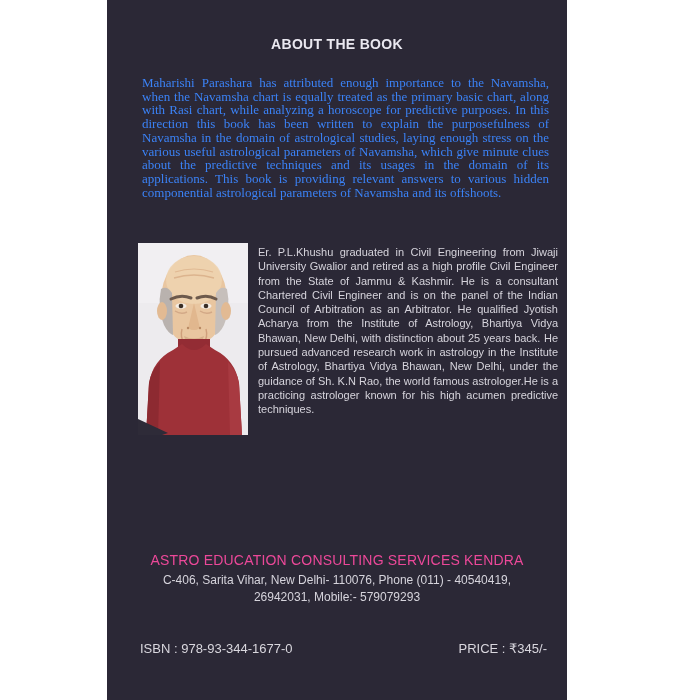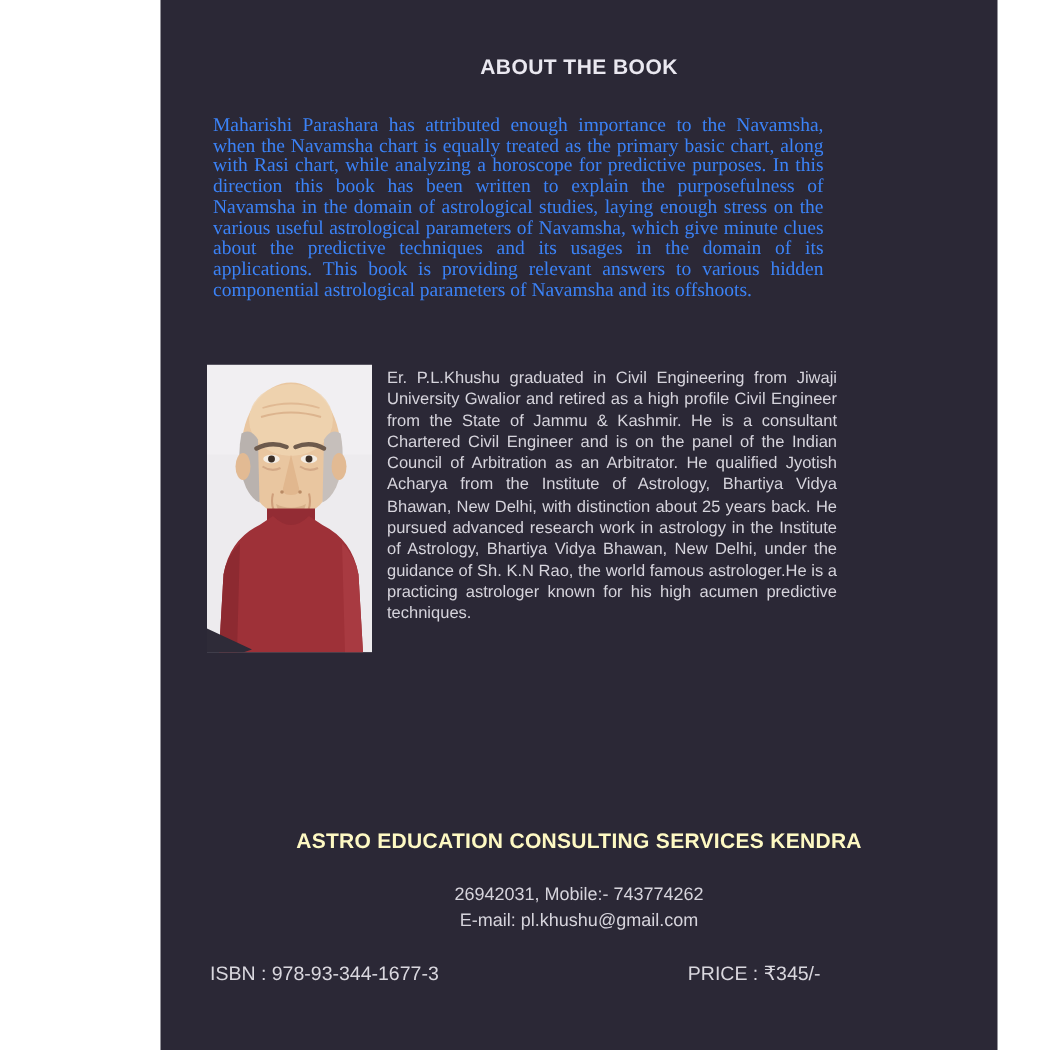--- a/index.html
+++ b/index.html
@@ -6,21 +6,21 @@
   body{
     width:700px;height:700px;
     background:#ffffff;
     position:relative;
     font-family:"Liberation Sans","DejaVu Sans",sans-serif;
     overflow:hidden;
   }
   .cover{
     position:absolute;
     left:107px;top:0;
-    width:558px;height:700px;
+    width:460px;height:700px;
     background:#2b2836;
     color:#d6d4dc;
   }
   .section-heading{
     position:absolute;
     left:0;width:100%;
     text-align:center;
     font-weight:bold;
     font-size:14px;
     letter-spacing:.3px;
@@ -49,26 +49,26 @@
     font-size:11px;line-height:14.3px;
     text-align:justify;
     color:#d6d4dc;
   }
   .publisher{
     position:absolute;
     top:552px;left:0;width:100%;
     text-align:center;
   }
   .publisher-name{
-    font-weight:bold;
+    font-weight:normal;
     font-size:14px;
     letter-spacing:.2px;
     line-height:16px;
-    margin-bottom:20px;
-    color:#fef9c3;
+    margin-bottom:4px;
+    color:#ec4899;
   }
   .publisher-line{
     font-size:12px;
     line-height:17px;
     color:#d6d4dc;
   }
   .isbn-row{
     position:absolute;
     top:641px;left:33px;width:407px;
     display:flex;
@@ -138,22 +138,22 @@
       <path d="M104 192 L101 140 Q99 128 90 119 L92 192 Z" fill="#a83a41"></path>
 
       <polygon points="0,176 30,190 24,192 0,192" fill="#2e2b38"></polygon>
     </svg>
   </div>
 
   <div class="author-body">Er. P.L.Khushu graduated in Civil Engineering from Jiwaji University Gwalior and retired as a high profile Civil Engineer from the State of Jammu &amp; Kashmir. He is a consultant Chartered Civil Engineer and is  on the panel of the Indian Council of Arbitration as an  Arbitrator. He qualified Jyotish Acharya from the Institute of Astrology, Bhartiya Vidya Bhawan, New Delhi, with distinction about 25 years back. He pursued advanced research work in astrology in the Institute of Astrology, Bhartiya Vidya Bhawan, New Delhi, under the guidance of Sh. K.N Rao,  the world famous  astrologer.He is a practicing astrologer known for his high acumen predictive techniques.</div>
 
   <div class="publisher">
     <div class="publisher-name">ASTRO EDUCATION CONSULTING SERVICES KENDRA</div>
-    <div class="publisher-line">26942031, Mobile:- 743774262</div>
-    <div class="publisher-line">E-mail: pl.khushu@gmail.com</div>
+    <div class="publisher-line">C-406, Sarita Vihar,  New Delhi- 110076, Phone (011) - 40540419,</div>
+    <div class="publisher-line">26942031, Mobile:- 579079293</div>
   </div>
 
   <div class="isbn-row">
-    <span>ISBN : 978-93-344-1677-3</span>
+    <span>ISBN : 978-93-344-1677-0</span>
     <span>PRICE : ₹345/-</span>
   </div>
 
 </div>
 
 </body></html>

